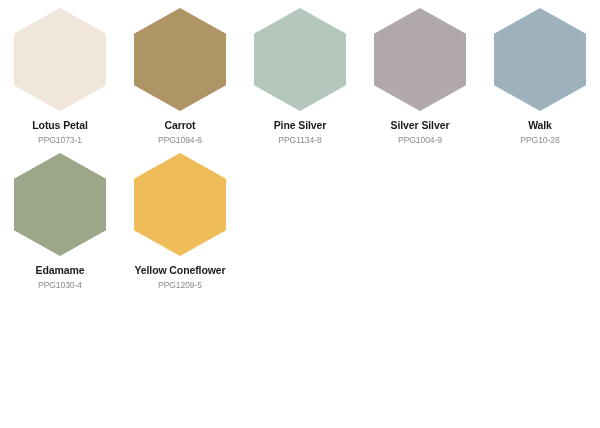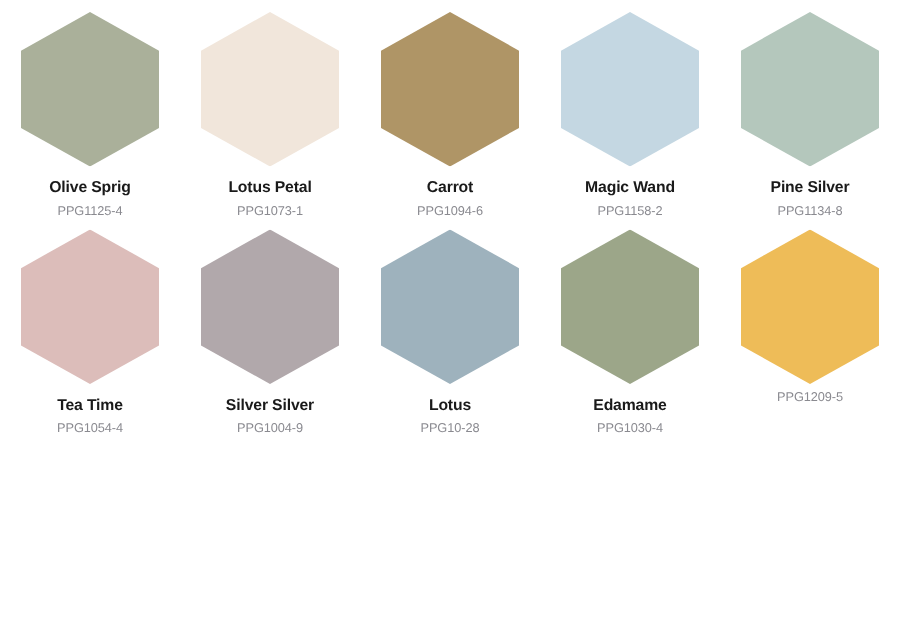--- a/index.html
+++ b/index.html
@@ -55,61 +55,47 @@
     line-height: 1.1;
     letter-spacing: -0.05px;
     white-space: nowrap;
   }
 </style>
 </head>
 <body>
 
 <div id="palette-grid">
     <div class="swatch-cell">
-      <div class="hex" style="background: rgb(170, 176, 154);"></div>
-      <div class="swatch-name">Olive Sprig</div>
-      <div class="swatch-code">PPG1125-4</div>
-    </div>
-    <div class="swatch-cell">
       <div class="hex" style="background: rgb(241, 230, 219);"></div>
       <div class="swatch-name">Lotus Petal</div>
       <div class="swatch-code">PPG1073-1</div>
     </div>
     <div class="swatch-cell">
       <div class="hex" style="background: rgb(175, 149, 102);"></div>
       <div class="swatch-name">Carrot</div>
       <div class="swatch-code">PPG1094-6</div>
     </div>
     <div class="swatch-cell">
-      <div class="hex" style="background: rgb(196, 215, 226);"></div>
-      <div class="swatch-name">Magic Wand</div>
-      <div class="swatch-code">PPG1158-2</div>
-    </div>
-    <div class="swatch-cell">
       <div class="hex" style="background: rgb(180, 199, 188);"></div>
       <div class="swatch-name">Pine Silver</div>
       <div class="swatch-code">PPG1134-8</div>
-    </div>
-    <div class="swatch-cell">
-      <div class="hex" style="background: rgb(220, 189, 186);"></div>
-      <div class="swatch-name">Tea Time</div>
-      <div class="swatch-code">PPG1054-4</div>
     </div>
     <div class="swatch-cell">
       <div class="hex" style="background: rgb(177, 168, 171);"></div>
       <div class="swatch-name">Silver Silver</div>
       <div class="swatch-code">PPG1004-9</div>
     </div>
     <div class="swatch-cell">
       <div class="hex" style="background: rgb(158, 178, 189);"></div>
-      <div class="swatch-name">Lotus</div>
+      <div class="swatch-name">Walk</div>
       <div class="swatch-code">PPG10-28</div>
     </div>
     <div class="swatch-cell">
       <div class="hex" style="background: rgb(156, 166, 137);"></div>
       <div class="swatch-name">Edamame</div>
       <div class="swatch-code">PPG1030-4</div>
     </div>
     <div class="swatch-cell">
       <div class="hex" style="background: rgb(238, 188, 88);"></div>
+      <div class="swatch-name">Yellow Coneflower</div>
       <div class="swatch-code">PPG1209-5</div>
     </div>
   </div>
 
 </body></html>

